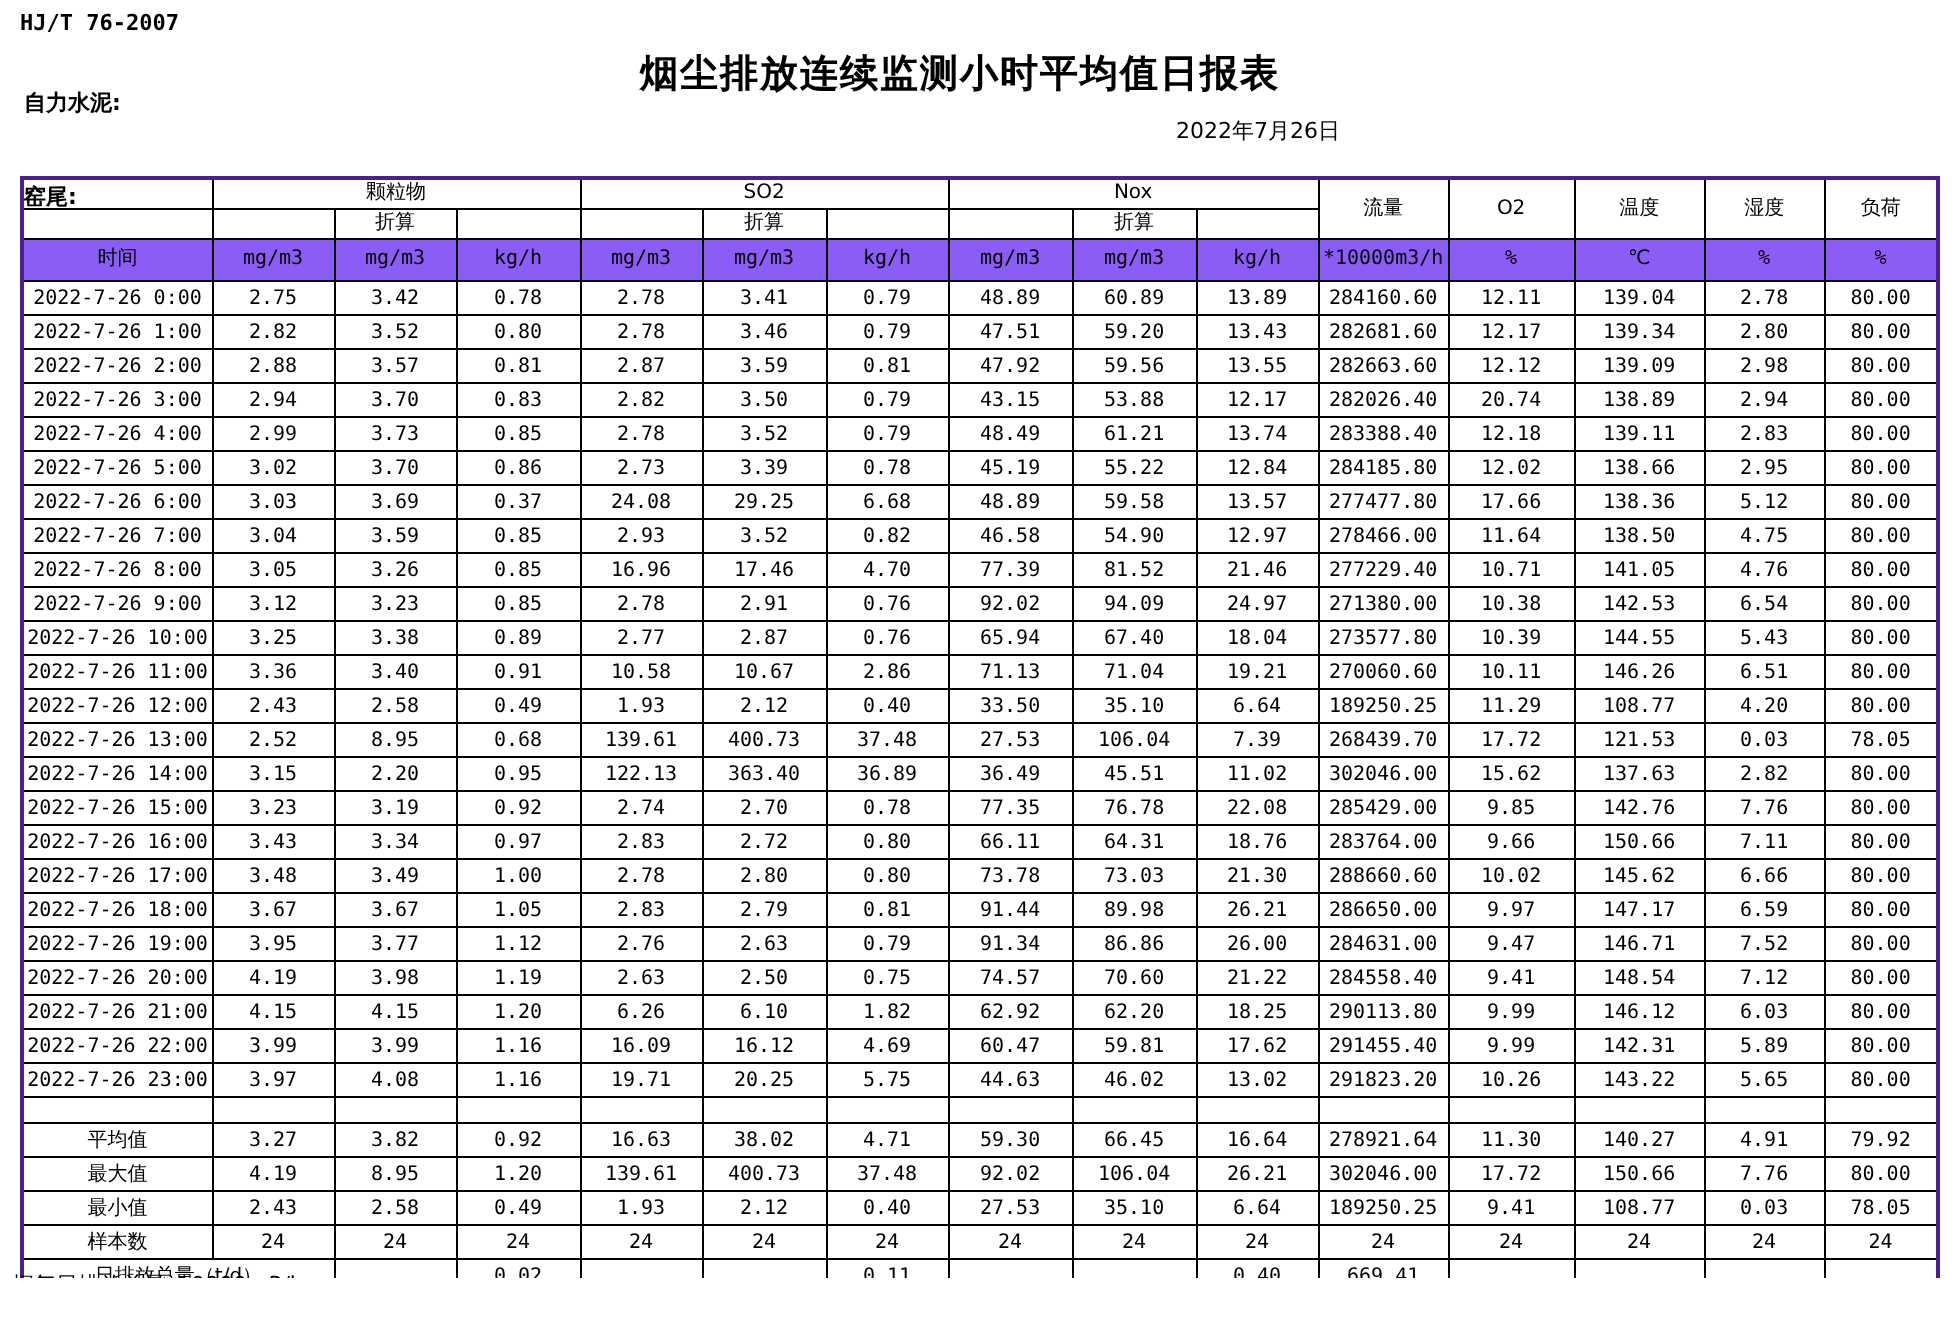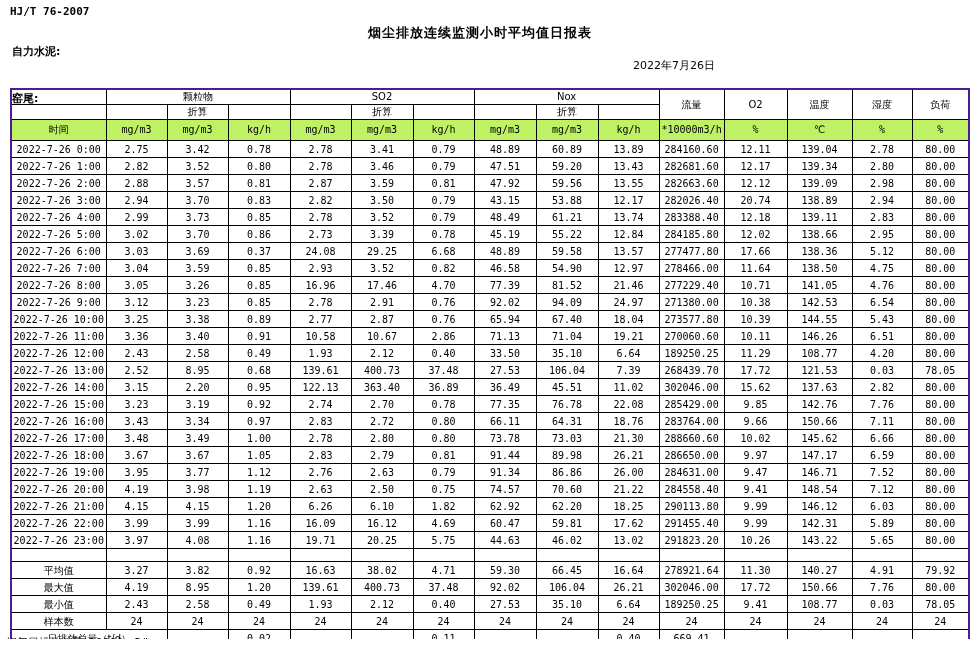--- a/index.html
+++ b/index.html
@@ -1,34 +1,34 @@
 <!DOCTYPE html>
 <html><head>
 <meta charset="utf-8">
 <style>
   html,body{margin:0;padding:0;background:#fff;}
   #page{position:relative;width:980px;height:639px;background:#fff;overflow:hidden;
         font-family:"DejaVu Sans",sans-serif;color:#000;}
   .std{position:absolute;left:10px;top:5px;font-size:11px;font-weight:bold;
        font-family:"DejaVu Sans Mono",monospace;}
   .title{position:absolute;left:0;top:24px;width:960px;text-align:center;
-         font-size:13px;font-weight:bold;letter-spacing:1px;}
+         font-size:19px;font-weight:bold;letter-spacing:1px;}
   .company{position:absolute;left:12px;top:44px;font-size:11px;font-weight:bold;}
   .station{position:absolute;left:12px;top:60px;font-size:11px;font-weight:bold;margin-top:31px;}
-  .rdate{position:absolute;left:588px;top:58px;font-size:11px;margin-left:45px;}
+  .rdate{position:absolute;left:588px;top:58px;font-size:11px;}
   table.rep{position:absolute;left:10px;top:88px;width:958px;border-collapse:collapse;
             table-layout:fixed;border:2px solid #4c1d95;
             font-family:"DejaVu Sans Mono","DejaVu Sans",monospace;font-size:10px;}
   table.rep td{border:1px solid #000;text-align:center;vertical-align:middle;
                padding:0;white-space:nowrap;overflow:hidden;height:16px;line-height:15px;}
   tr.hr1 td,tr.hr2 td{height:14px;line-height:14px;font-family:"DejaVu Sans",sans-serif;}
   tr.units td{height:20px;line-height:20px;}
   tr.spacer td{height:12px;}
   tr.totalr td{height:17px;}
-  td.green{background:#bef264;}
+  td.green{background:#8b5cf6;}
   td.lbl{font-family:"DejaVu Sans",sans-serif;}
   td.left{text-align:left;padding-left:3px;}
   .foot1{position:absolute;left:6px;top:635px;font-size:11px;}
   .foot2{position:absolute;left:6px;top:651px;font-size:11px;}
   .foot2b{position:absolute;left:182px;top:651px;font-size:11px;}
 </style>
 </head>
 <body>
 
 <div id="page">

